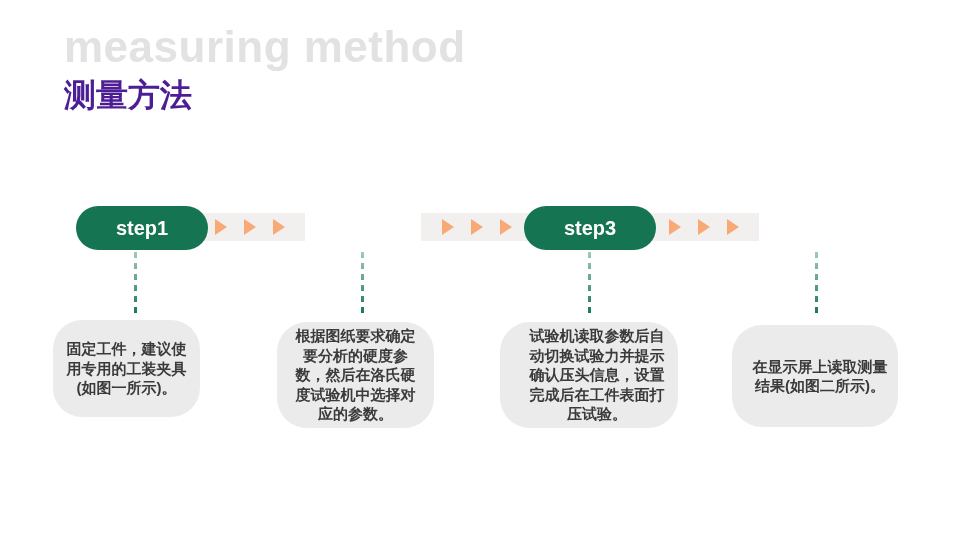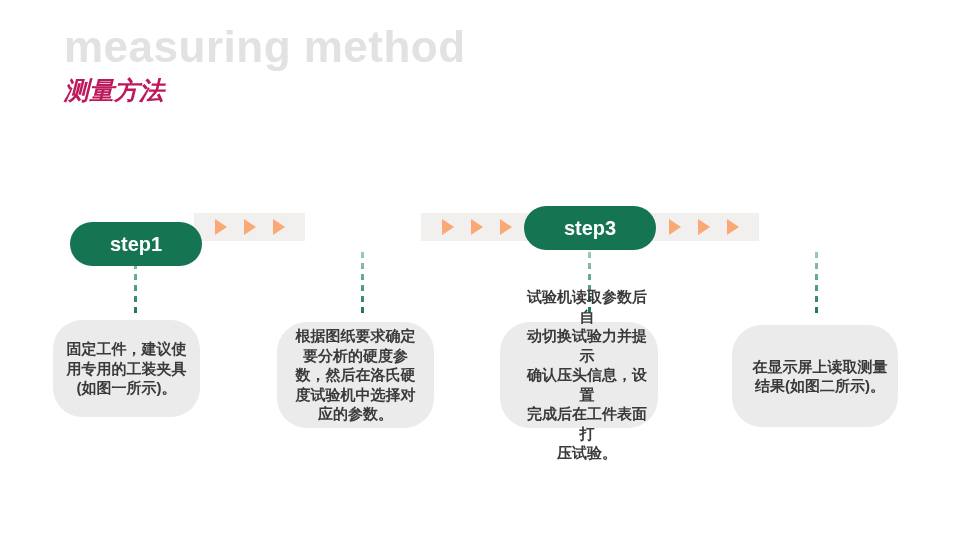--- a/index.html
+++ b/index.html
@@ -30,24 +30,23 @@
     top: 22px;
     font-size: 44px;
     font-weight: 700;
     letter-spacing: 0.5px;
     color: var(--title-muted);
   }
   .title-zh {
     position: absolute;
     left: 64px;
     top: 74px;
-    font-size: 25px;
+    font-size: 32px;
     font-weight: 700;
-    color: #be185d;
-    font-style: italic;
+    color: #4c1d95;
   }
 
   
   .strip {
     position: absolute;
     top: 213px;
     height: 28px;
     width: 111px;
     background: var(--strip-bg);
     z-index: 1;
@@ -77,21 +76,21 @@
     background: var(--green);
     border-radius: 22px;
     z-index: 2;
     display: flex;
     align-items: center;
     justify-content: center;
     color: var(--pill-text);
     font-size: 20px;
     font-weight: 700;
   }
-  .pill-1 { left: 70px; margin-top: 16px; }
+  .pill-1 { left: 76px; }
   .pill-2 { left: 297px; }
   .pill-3 { left: 524px; }
   .pill-4 { left: 751px; }
 
   
   .dash {
     position: absolute;
     top: 252px;
     height: 64px;
     width: 3px;
@@ -115,21 +114,21 @@
     text-align: center;
     color: var(--text-dark);
     font-size: 15px;
     font-weight: 700;
     line-height: 19.5px;
     white-space: pre-line;
     padding: 4px 8px;
   }
   .box-1 { left: 53px;  top: 320px; width: 147px; height: 97px; border-radius: 29px; }
   .box-2 { left: 277px; top: 322px; width: 157px; height: 106px; }
-  .box-3 { left: 500px; top: 322px; width: 158px; height: 106px; padding-left: 24px; }
+  .box-3 { left: 500px; top: 322px; width: 178px; height: 106px; padding-left: 24px; }
   .box-4 { left: 732px; top: 325px; width: 166px; height: 102px; padding-left: 18px; }
 </style>
 </head>
 <body>
 
 <div class="slide">
 
   <div class="title-en">measuring method</div>
   <div class="title-zh">测量方法</div>
 

